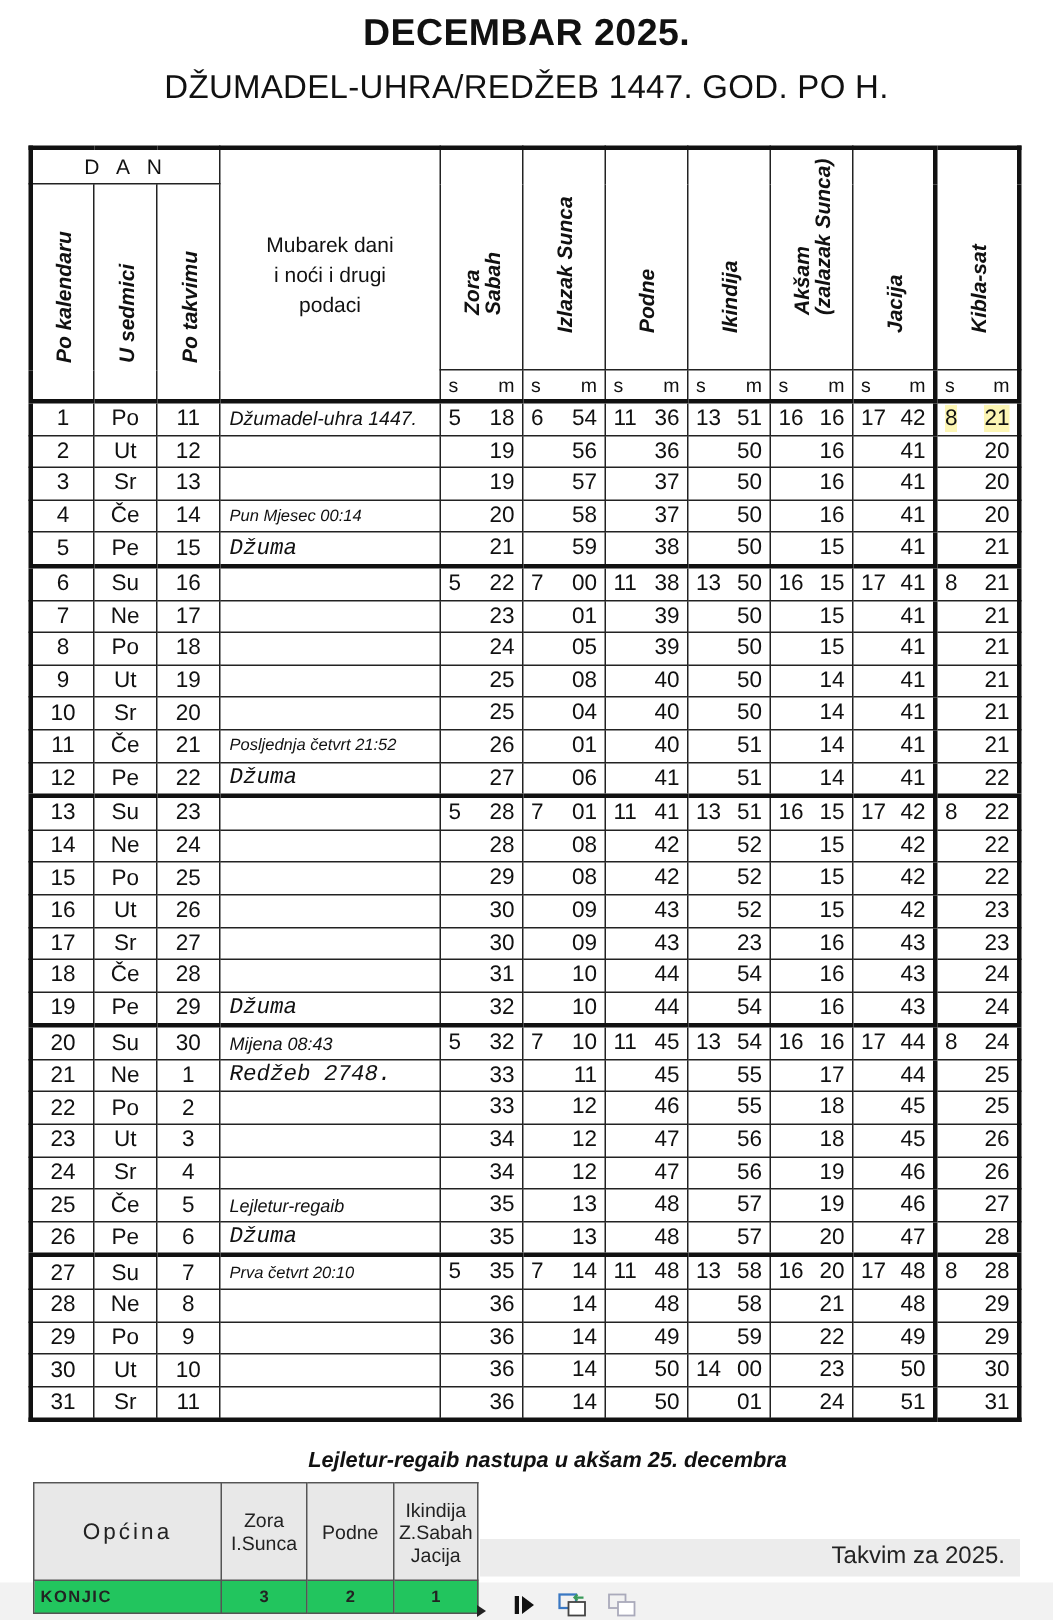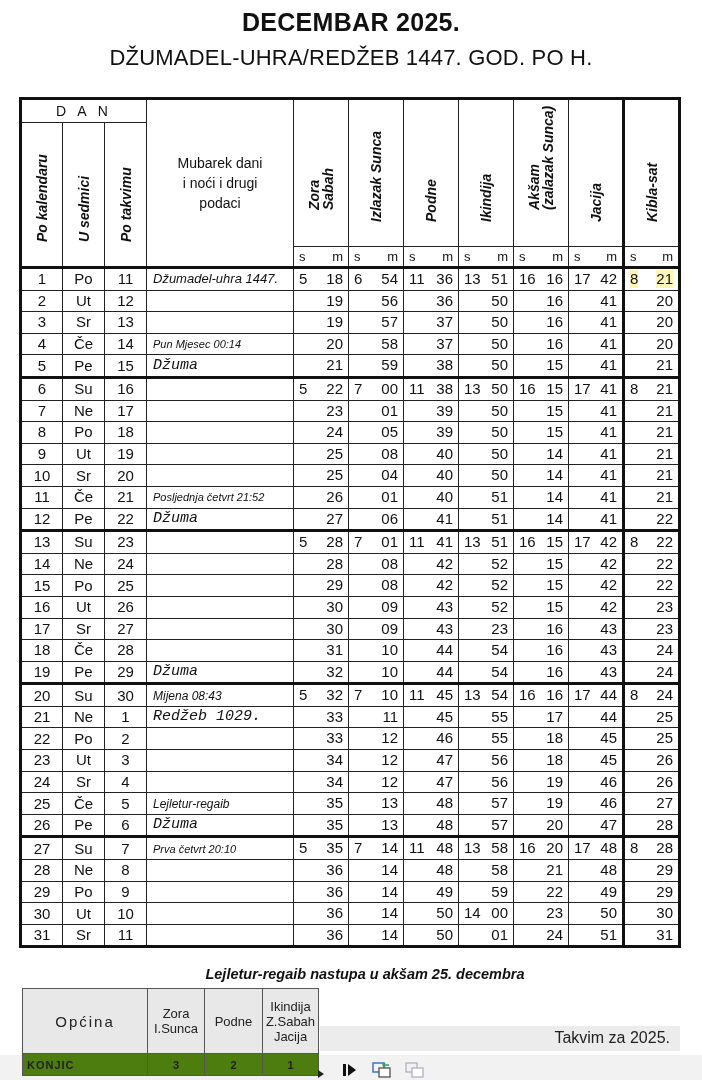--- a/index.html
+++ b/index.html
@@ -36,21 +36,21 @@
   td.kib-hl .h, td.kib-hl .m { background:#fdf6b4; }
   .footnote { position:absolute; left:0; width:730px; top:966px; text-align:center;
               font-style:italic; font-weight:bold; font-size:14.5px; }
   .grey-band { position:absolute; left:320px; top:1026px; width:360px; height:25px; background:#ececec; }
   .takvim { position:absolute; right:32px; top:1029px; font-size:16px; color:#222; }
   .toolbar-band { position:absolute; left:0; top:1055px; width:702px; height:25px; background:#f2f2f2; }
   table.small { position:absolute; left:22px; top:988px; border-collapse:collapse; table-layout:fixed;
                 font-stretch:condensed; }
   table.small td { border:1px solid #555; padding:0; text-align:center; }
   table.small tr.h td { background:#e8e8e8; height:64px; font-size:13px; line-height:15px; color:#222; }
-  table.small tr.d td { background:#4d7c0f; height:21px; font-size:11px; font-weight:bold; color:#222; }
+  table.small tr.d td { background:#22c55e; height:21px; font-size:11px; font-weight:bold; color:#222; }
   table.small td.opc { letter-spacing:2px; font-size:15px !important; }
   table.small td.kon { text-align:left; padding-left:4px; letter-spacing:1px; }
   .tb-icon { position:absolute; top:1062px; height:16px; }
   .ic-play { left:343px; width:14px; }
   .ic-arrow { left:318px; top:1070px; width:6px; height:8px; }
   .ic-dock { left:372px; width:20px; }
   .ic-undock { left:405px; width:20px; }
 </style>
 </head>
 <body>
@@ -822,21 +822,21 @@
         </td>
         <td class="tm" style="border-left: 3px solid rgb(17, 17, 17);">
           <span class="h">8</span>
           <span class="m">24</span>
         </td>
       </tr>
       <tr class="row">
         <td class="num">21</td>
         <td class="num">Ne</td>
         <td class="num">1</td>
-        <td class="note big">Redžeb 1029.</td>
+        <td class="note big">Redžeb 2748.</td>
         <td class="tm">
           <span class="h"></span>
           <span class="m">33</span>
         </td>
         <td class="tm">
           <span class="h"></span>
           <span class="m">11</span>
         </td>
         <td class="tm">
           <span class="h"></span>

